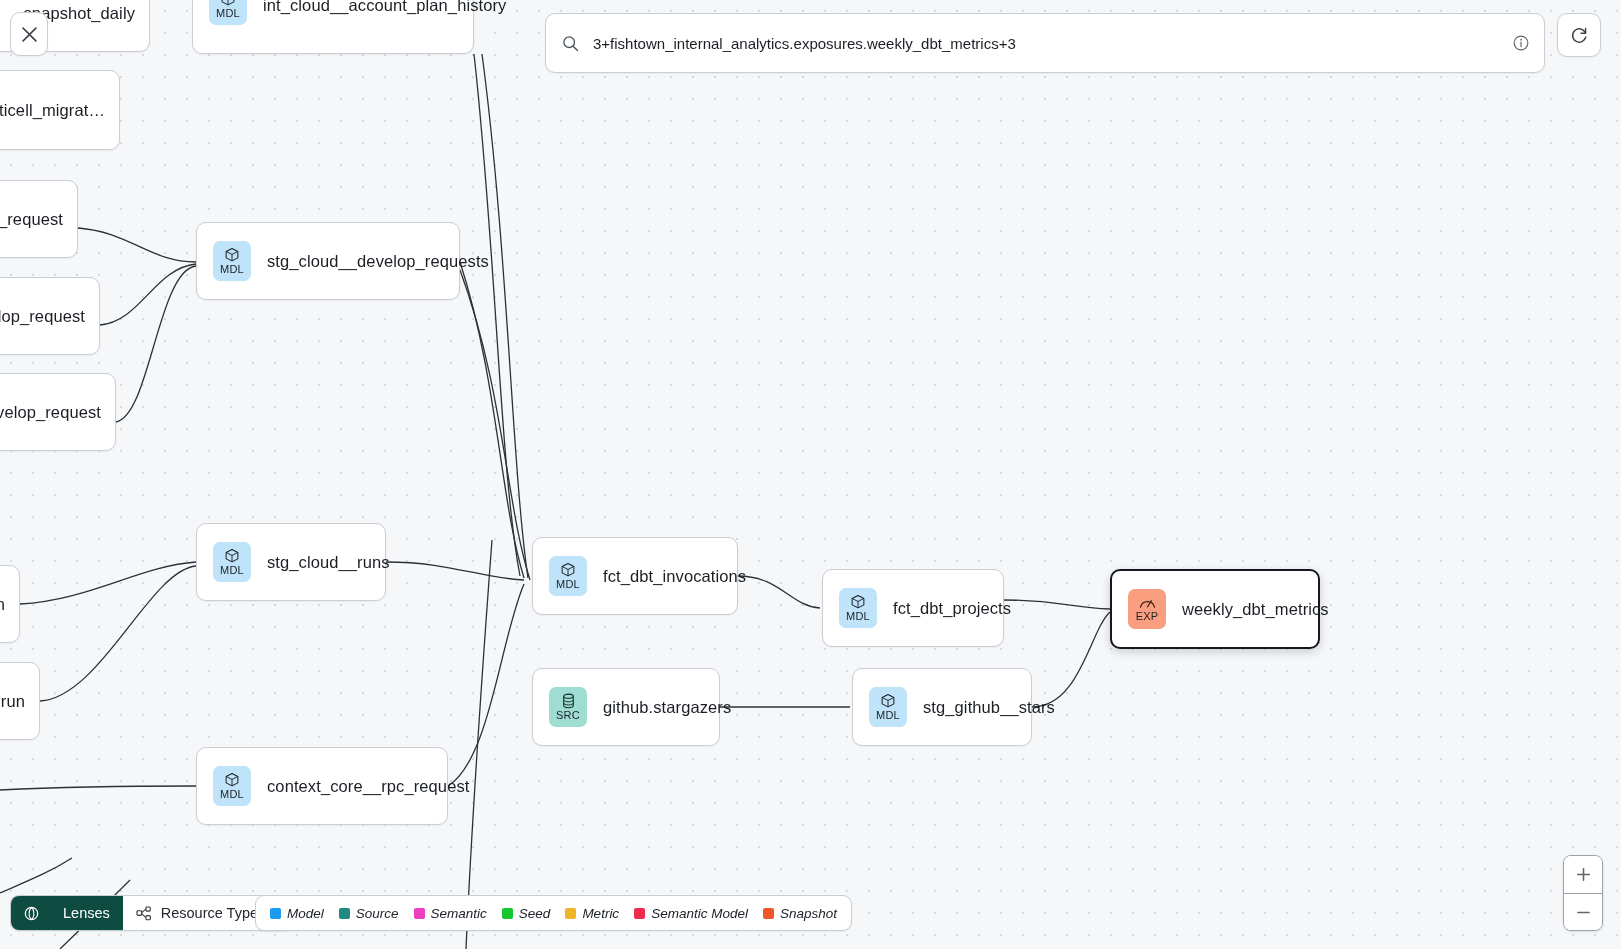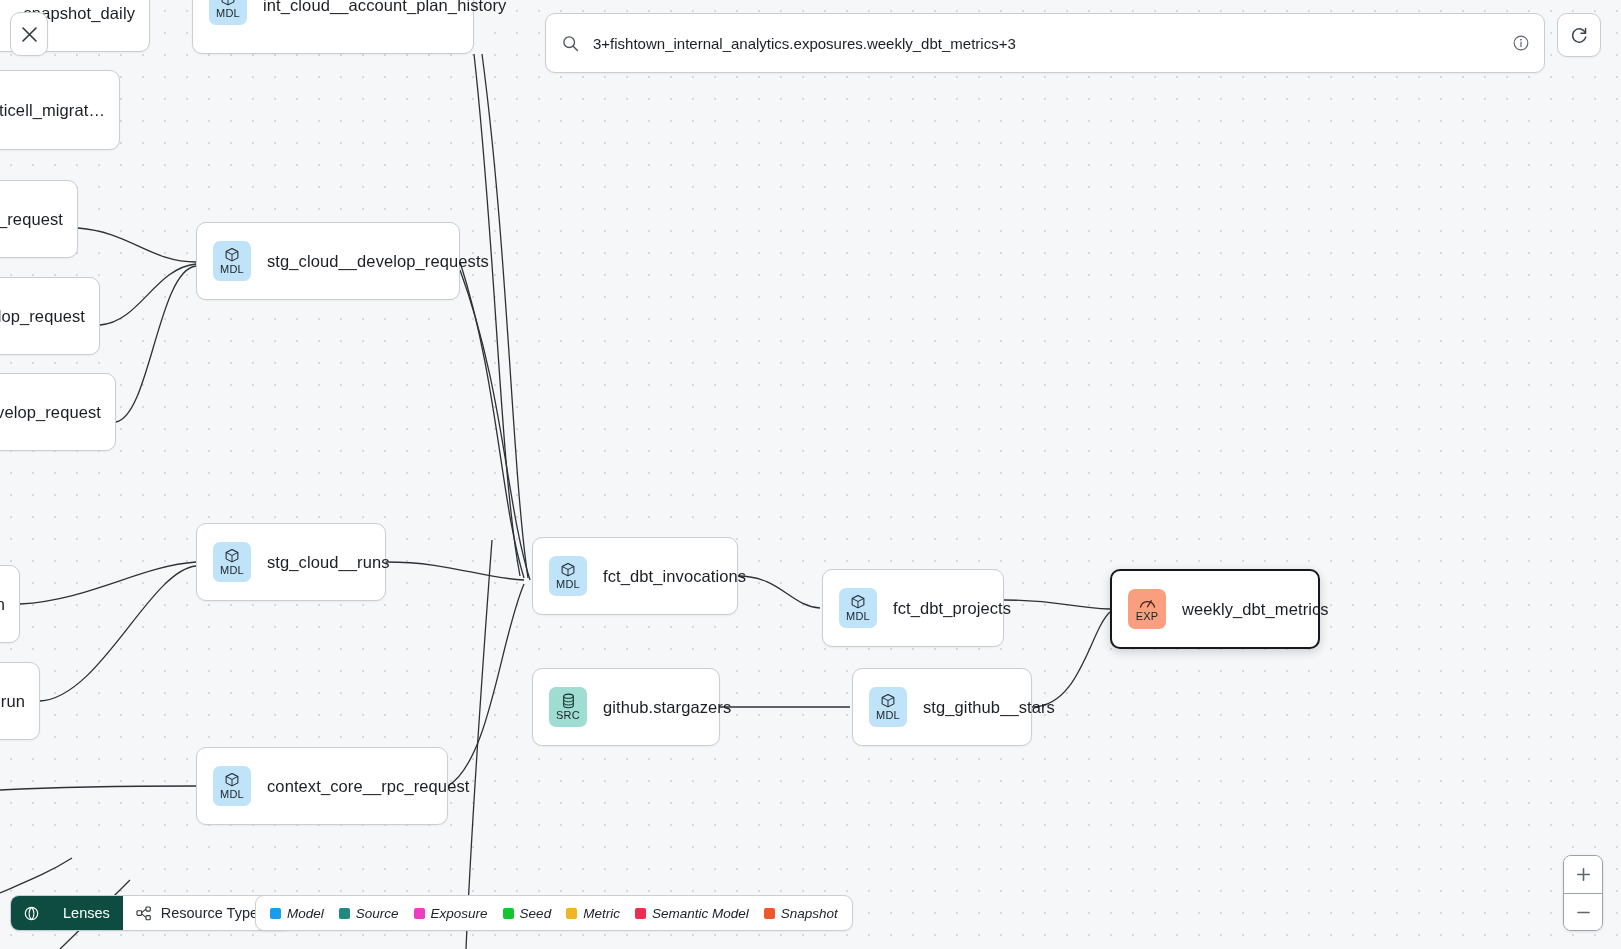--- a/index.html
+++ b/index.html
@@ -412,21 +412,21 @@
       <div class="li">
         <span class="sw" style="background: rgb(26, 155, 240);"></span>
         <span class="lt">Model</span>
       </div>
       <div class="li">
         <span class="sw" style="background: rgb(30, 138, 130);"></span>
         <span class="lt">Source</span>
       </div>
       <div class="li">
         <span class="sw" style="background: rgb(236, 63, 192);"></span>
-        <span class="lt">Exposure</span>
+        <span class="lt">Semantic</span>
       </div>
       <div class="li">
         <span class="sw" style="background: rgb(22, 198, 46);"></span>
         <span class="lt">Seed</span>
       </div>
       <div class="li">
         <span class="sw" style="background: rgb(240, 180, 41);"></span>
         <span class="lt">Metric</span>
       </div>
       <div class="li">

